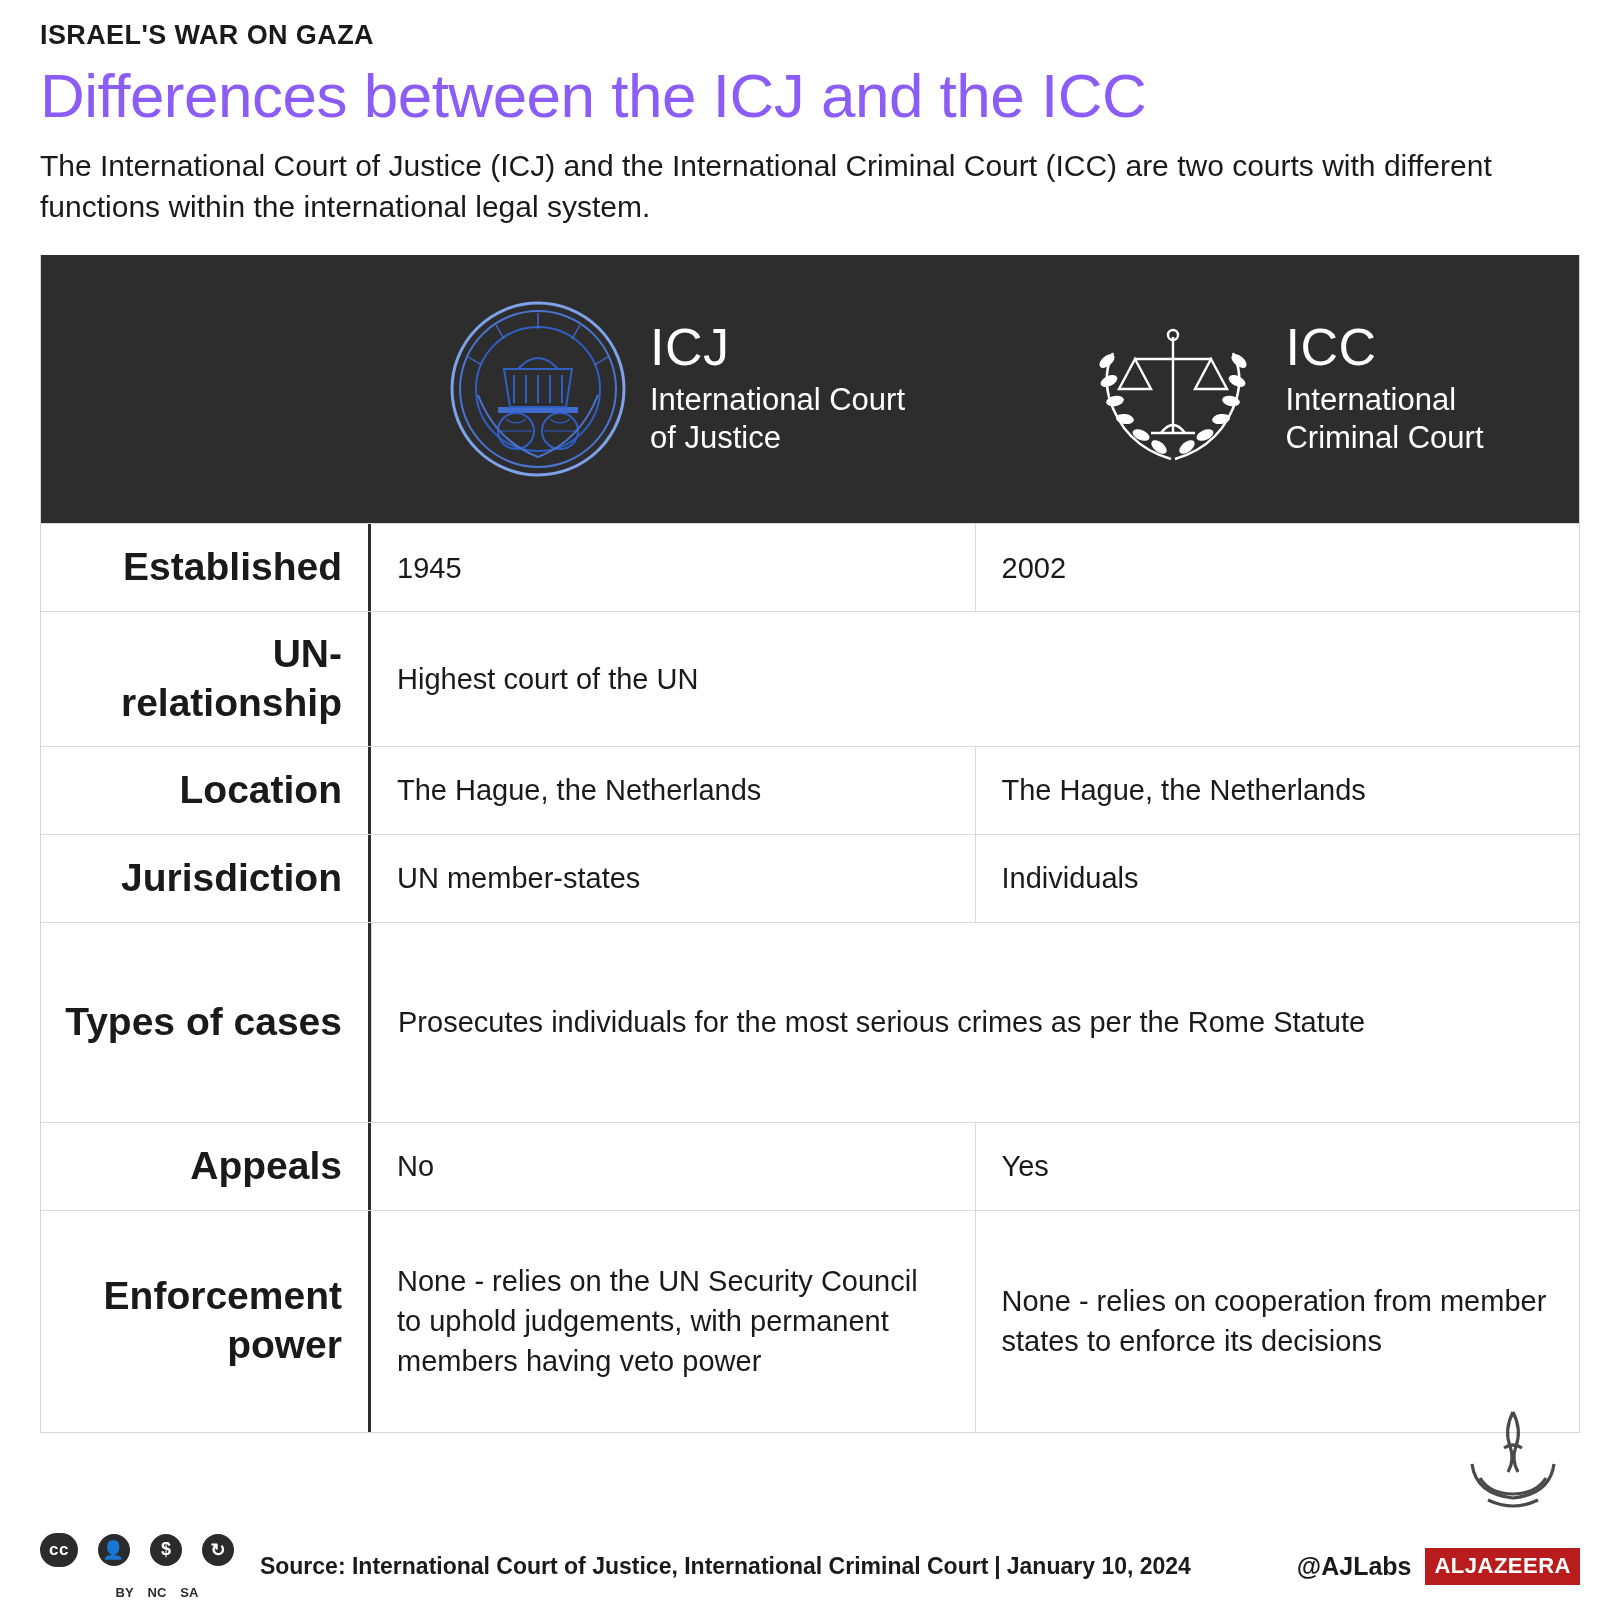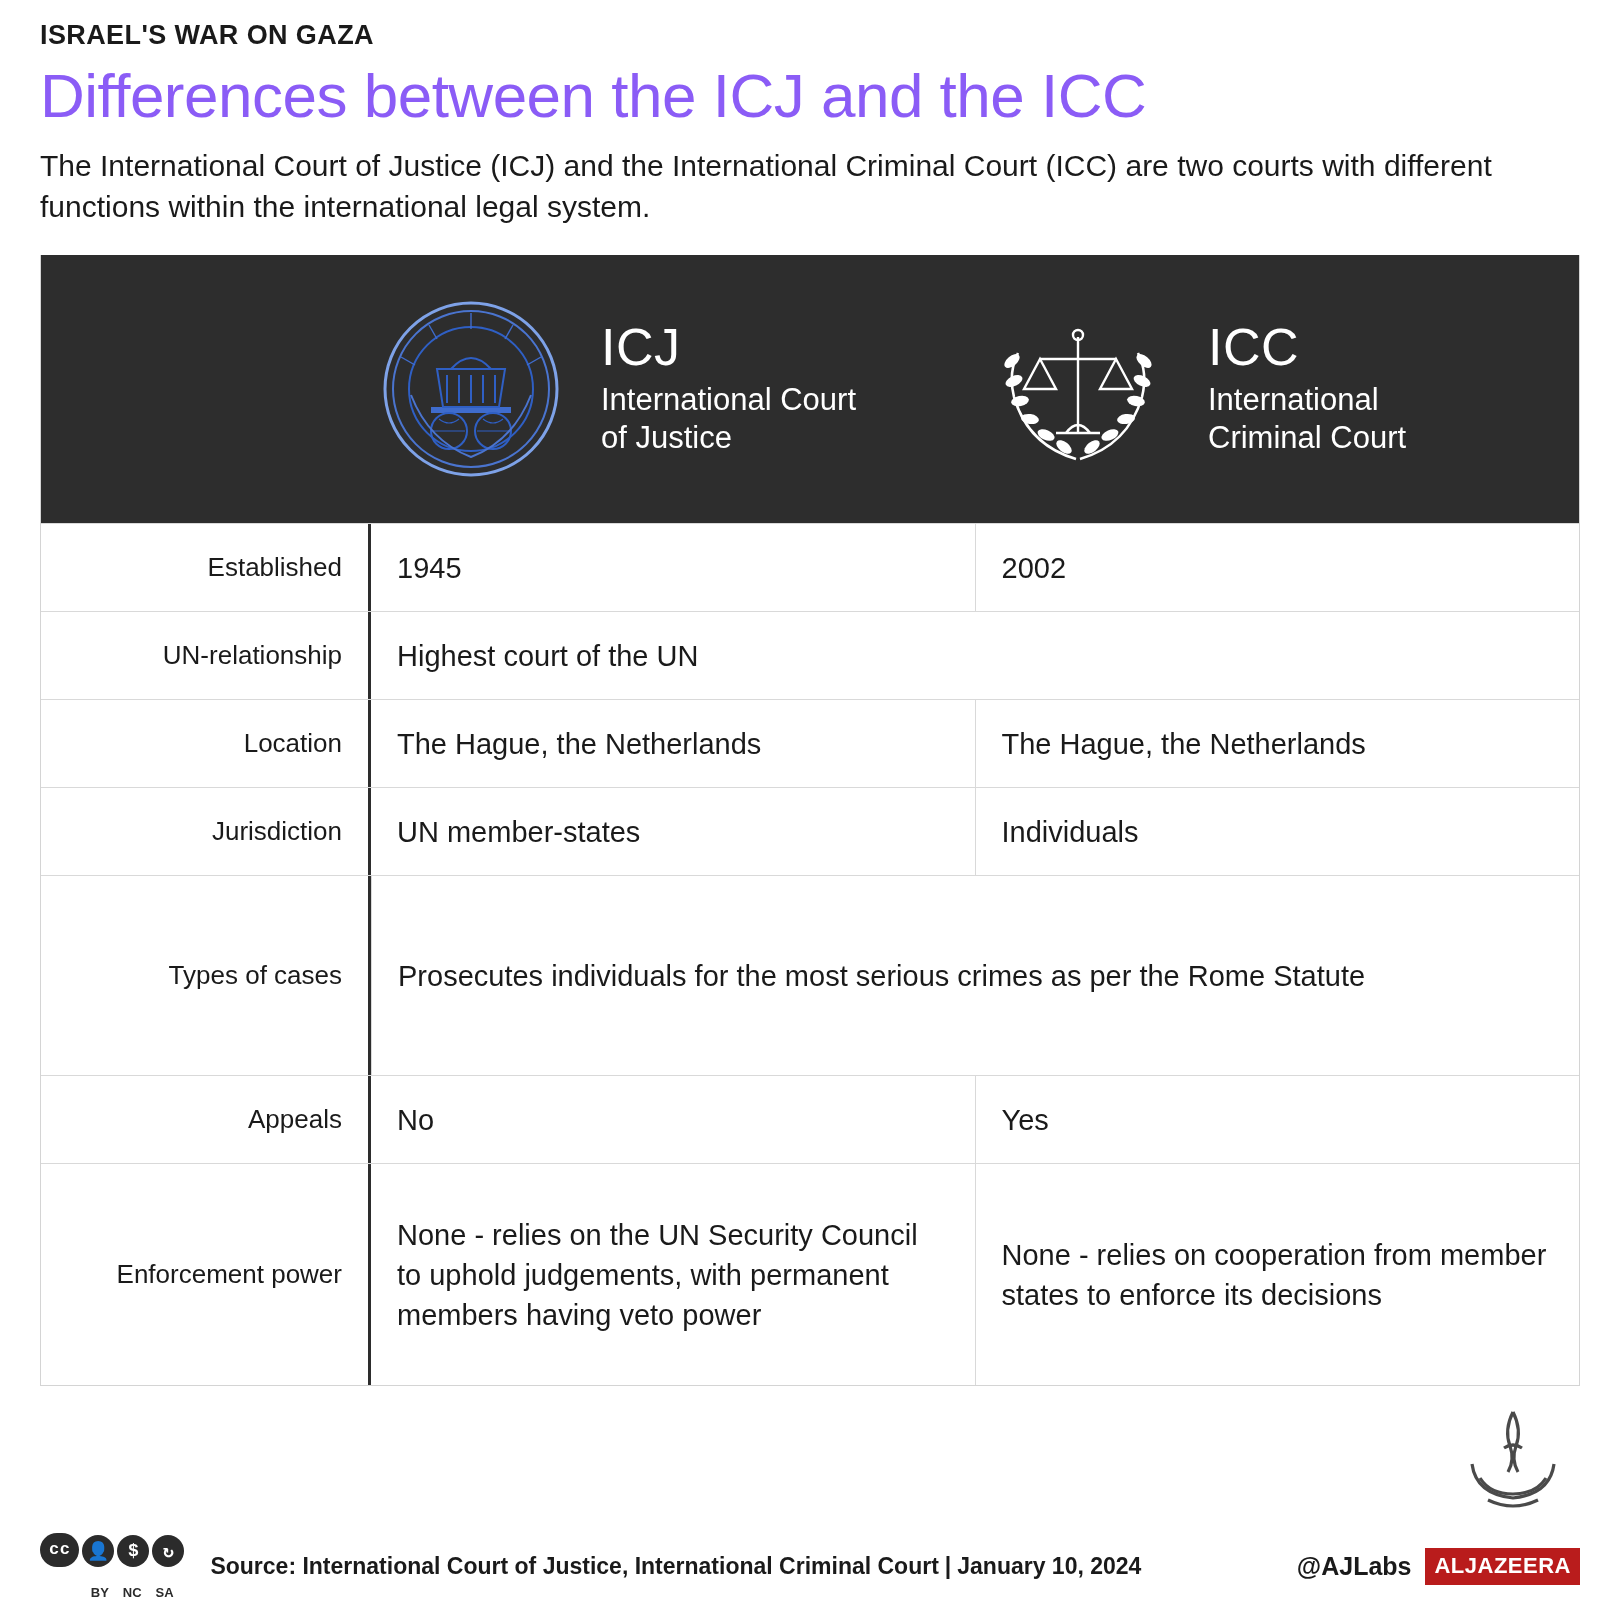--- a/index.html
+++ b/index.html
@@ -50,22 +50,23 @@
     background: #2d2d2d;
     height: 268px;
     display: flex;
     align-items: center;
   }
   .th-label { width: 330px; }
   .th-col {
     flex: 1;
     display: flex;
     align-items: center;
-    gap: 40px;
+    gap: 22px;
     padding-left: 10px;
+    justify-content: center;
   }
   .th-col.icc { padding-left: 16px; }
   .logo-icj, .logo-icc {
     width: 180px;
     height: 180px;
     flex: 0 0 180px;
     position: relative;
   }
   .court-name { color: #ffffff; }
   .court-abbr {
@@ -87,23 +88,23 @@
     align-items: stretch;
   }
   .row:first-child { border-top: none; }
   .cell-label {
     width: 330px;
     flex: 0 0 330px;
     display: flex;
     align-items: center;
     justify-content: flex-end;
     padding: 18px 26px 18px 14px;
-    font-weight: normal;
-    font-size: 26px;
-    text-align: center;
+    font-weight: bold;
+    font-size: 39px;
+    text-align: right;
     border-right: 3px solid #2d2d2d;
     line-height: 1.25;
   }
   .cell-val {
     flex: 1;
     display: flex;
     align-items: center;
     padding: 8px 26px;
     font-size: 29px;
     line-height: 1.38;
@@ -127,23 +128,22 @@
     align-items: center;
     gap: 0;
   }
   .cc-badge {
     display: flex;
     flex-direction: column;
     align-items: center;
   }
   .cc-row {
     display: flex;
-    gap: 3px;
-    align-items: flex-end;
-    font-family: Liberation Mono, monospace;
+    gap: 20px;
+    align-items: center;
   }
   .cc-circle {
     width: 32px; height: 32px;
     border-radius: 50%;
     background: #2b2b2b;
     color: #fff;
     font-size: 18px;
     display: flex; align-items: center; justify-content: center;
     font-weight: bold;
   }

